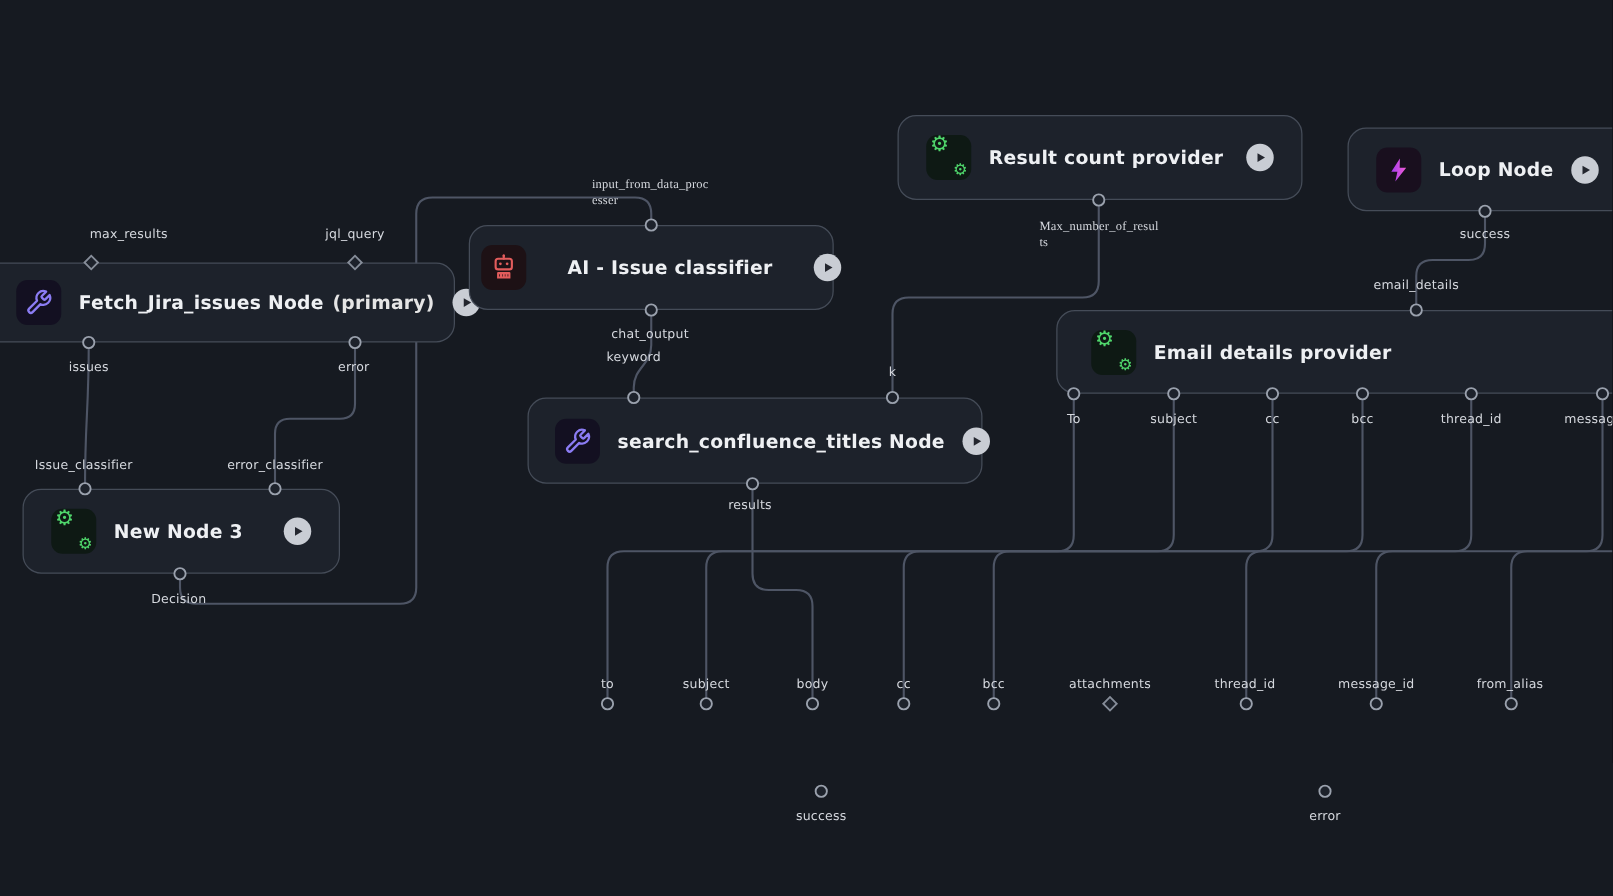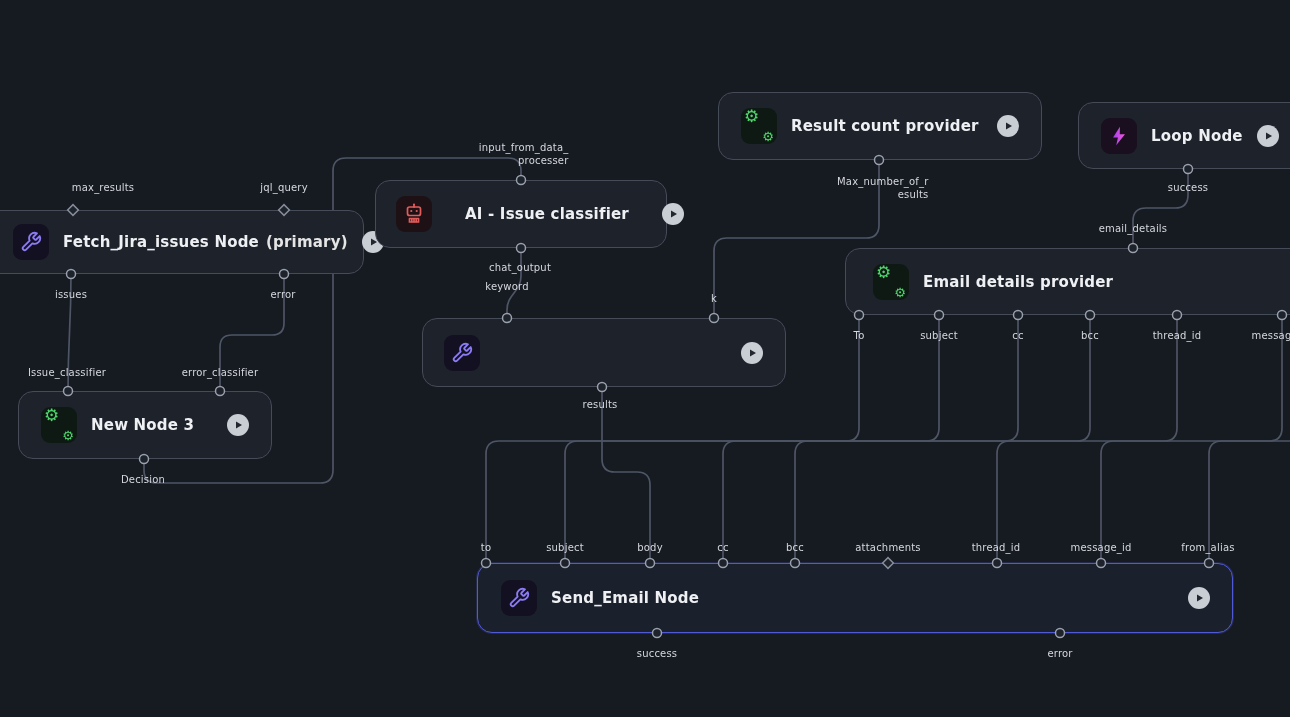--- a/index.html
+++ b/index.html
@@ -28,21 +28,21 @@
   .gear-a{position:absolute;left:3px;top:0px;font-size:17px;line-height:17px;color:#4fd56b;}
   .gear-b{position:absolute;right:3px;bottom:1px;font-size:13px;line-height:13px;color:#4fd56b;}
   .play{
     width:22px;height:22px;border-radius:50%;background:#c9cdd4;flex:0 0 22px;
     display:flex;align-items:center;justify-content:center;margin-left:auto;cursor:pointer;
   }
   .plabel{
     position:absolute;transform:translateX(-50%);font-size:10px;line-height:12.5px;
     color:#d5d8de;white-space:nowrap;letter-spacing:.2px;
   }
-  .plabel.wrap{white-space:normal;word-break:break-all;text-align:right;}
+  .plabel.wrap{white-space:normal;word-break:break-all;text-align:left;font-family:Liberation Serif, serif;}
   .pc{fill:#1d222b;stroke:#9aa1ad;stroke-width:1.5;}
   .pd{fill:#1d222b;stroke:#868d99;stroke-width:1.5;}
 </style>
 </head>
 <body>
 
 <div class="canvas">
 
   <svg class="layer">
     <path class="wire" d="M 71 274 C 71 330, 68 335, 68 391"></path>
@@ -68,21 +68,21 @@
         </svg>
     </div>
     <div class="node-title"><span>Fetch_Jira_issues Node</span><span class="suffix">(primary)</span></div>
     <div class="play">
         <svg width="12" height="12" viewBox="0 0 12 12">
           <polygon points="4,2.5 10,6 4,9.5" fill="#23262e"></polygon>
         </svg>
       </div>
   </div>
 
-  <div class="node" style="left:375px;top:180px;width:292px;height:68px;padding-left:20px;gap:33px;">
+  <div class="node" style="left:375px;top:180px;width:292px;height:68px;padding-left:9px;gap:33px;">
     <div class="node-icon tint-red">
       <svg width="24" height="24" viewBox="0 0 24 24" fill="none" stroke="#e25c5c" stroke-width="1.7" stroke-linecap="round">
         <line x1="12" y1="2.5" x2="12" y2="5"></line>
           <circle cx="12" cy="2.5" r="1" fill="#e25c5c" stroke="none"></circle>
         <rect x="5.5" y="5" width="13" height="8.5" rx="2"></rect>
         <circle cx="9.3" cy="9" r="1.1" fill="#e25c5c" stroke="none"></circle>
           <circle cx="14.7" cy="9" r="1.1" fill="#e25c5c" stroke="none"></circle>
         <path d="M7.5 16.5h9M7.5 16.5v3.5h9v-3.5"></path>
         <line x1="9.8" y1="17" x2="9.8" y2="19.5"></line>
           <line x1="12" y1="17" x2="12" y2="19.5"></line>
@@ -137,53 +137,41 @@
     </div>
     <div class="node-title">Email details provider</div>
   </div>
 
   <div class="node" style="left:422px;top:318px;width:364px;height:69px;padding-left:21px;">
     <div class="node-icon tint-purple">
       <svg width="22" height="22" viewBox="0 0 24 24">
           <path d="M14.7 6.3a1 1 0 0 0 0 1.4l1.6 1.6a1 1 0 0 0 1.4 0l3.77-3.77a6 6 0 0 1-7.94 7.94l-6.91 6.91a2.12 2.12 0 0 1-3-3l6.91-6.91a6 6 0 0 1 7.94-7.94l-3.76 3.76z" fill="none" stroke="#8b7cf3" stroke-width="2" stroke-linecap="round" stroke-linejoin="round"></path>
         </svg>
     </div>
+    <div class="node-title">search_confluence_titles Node</div>
     <div class="play">
         <svg width="12" height="12" viewBox="0 0 12 12">
           <polygon points="4,2.5 10,6 4,9.5" fill="#23262e"></polygon>
         </svg>
       </div>
   </div>
 
   <div class="node" style="left:18px;top:391px;width:254px;height:68px;">
     <div class="node-icon tint-green">
       <span class="gear-a">⚙</span>
         <span class="gear-b">⚙</span>
     </div>
     <div class="node-title">New Node 3</div>
     <div class="play">
         <svg width="12" height="12" viewBox="0 0 12 12">
           <polygon points="4,2.5 10,6 4,9.5" fill="#23262e"></polygon>
         </svg>
       </div>
   </div>
 
-  <div class="node selected" style="left:477px;top:563px;width:756px;height:70px;padding-left:23px;">
-    <div class="node-icon tint-purple">
-      <svg width="22" height="22" viewBox="0 0 24 24">
-          <path d="M14.7 6.3a1 1 0 0 0 0 1.4l1.6 1.6a1 1 0 0 0 1.4 0l3.77-3.77a6 6 0 0 1-7.94 7.94l-6.91 6.91a2.12 2.12 0 0 1-3-3l6.91-6.91a6 6 0 0 1 7.94-7.94l-3.76 3.76z" fill="none" stroke="#8b7cf3" stroke-width="2" stroke-linecap="round" stroke-linejoin="round"></path>
-        </svg>
-    </div>
-    <div class="node-title">Send_Email Node</div>
-    <div class="play">
-        <svg width="12" height="12" viewBox="0 0 12 12">
-          <polygon points="4,2.5 10,6 4,9.5" fill="#23262e"></polygon>
-        </svg>
-      </div>
-  </div>
 
   <span class="plabel" style="left:73px;top:182px;margin-left:30px;">max_results</span>
   <span class="plabel" style="left:284px;top:182px;">jql_query</span>
   <span class="plabel" style="left:71px;top:289px;">issues</span>
   <span class="plabel" style="left:283px;top:289px;">error</span>
 
   <span class="plabel wrap" style="left:521px;top:142px;width:95px;">input_from_data_processer</span>
   <span class="plabel" style="left:520px;top:262px;">chat_output</span>
 
   <span class="plabel wrap" style="left:880px;top:176px;width:97px;">Max_number_of_results</span>

